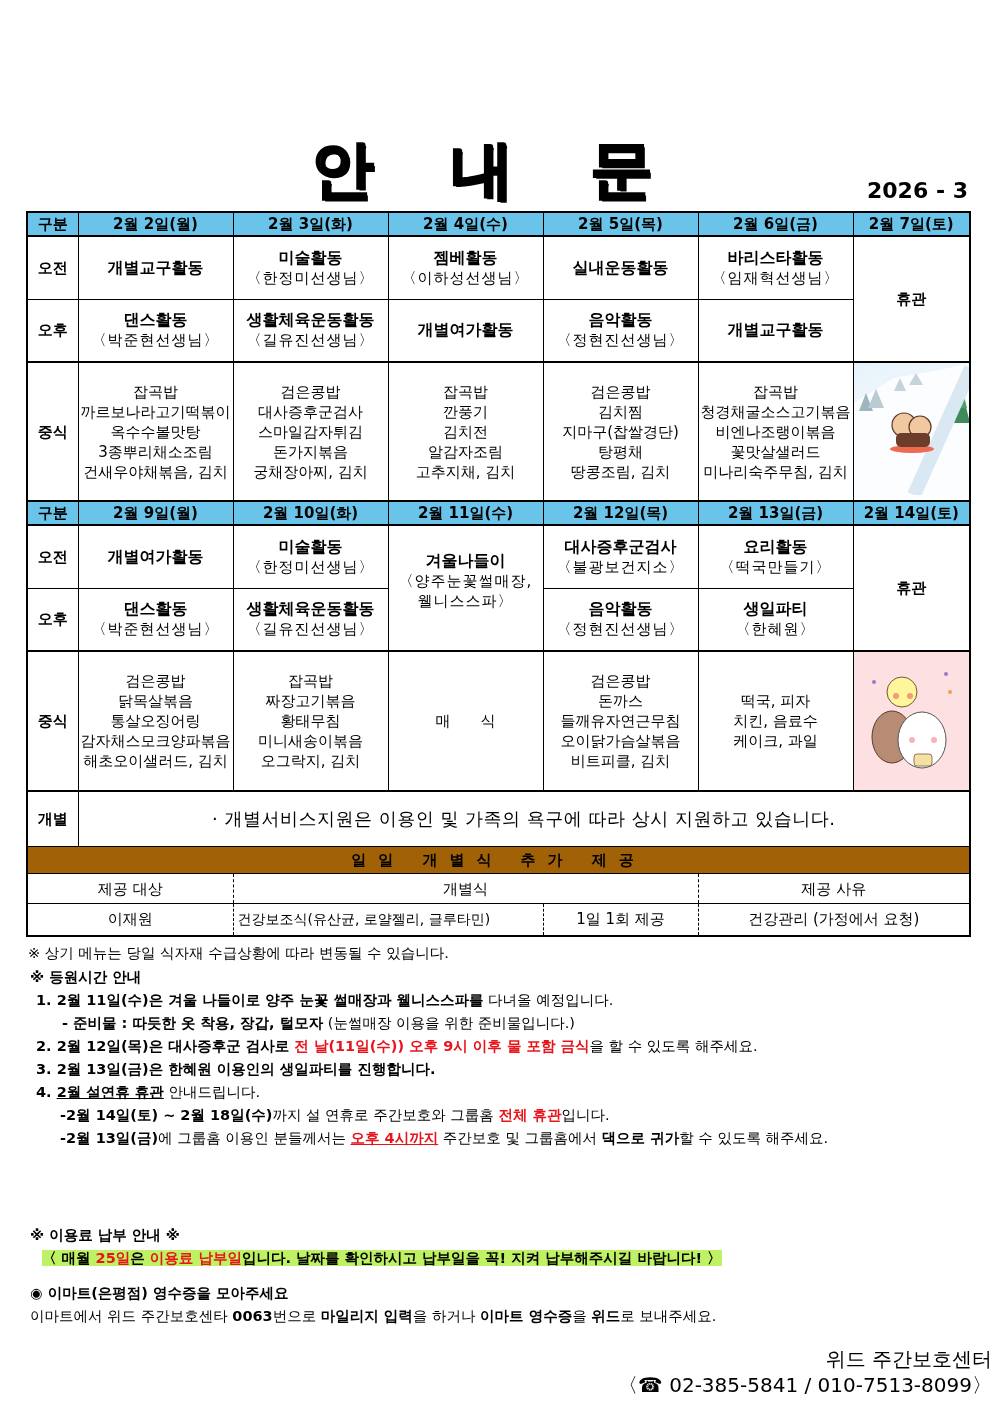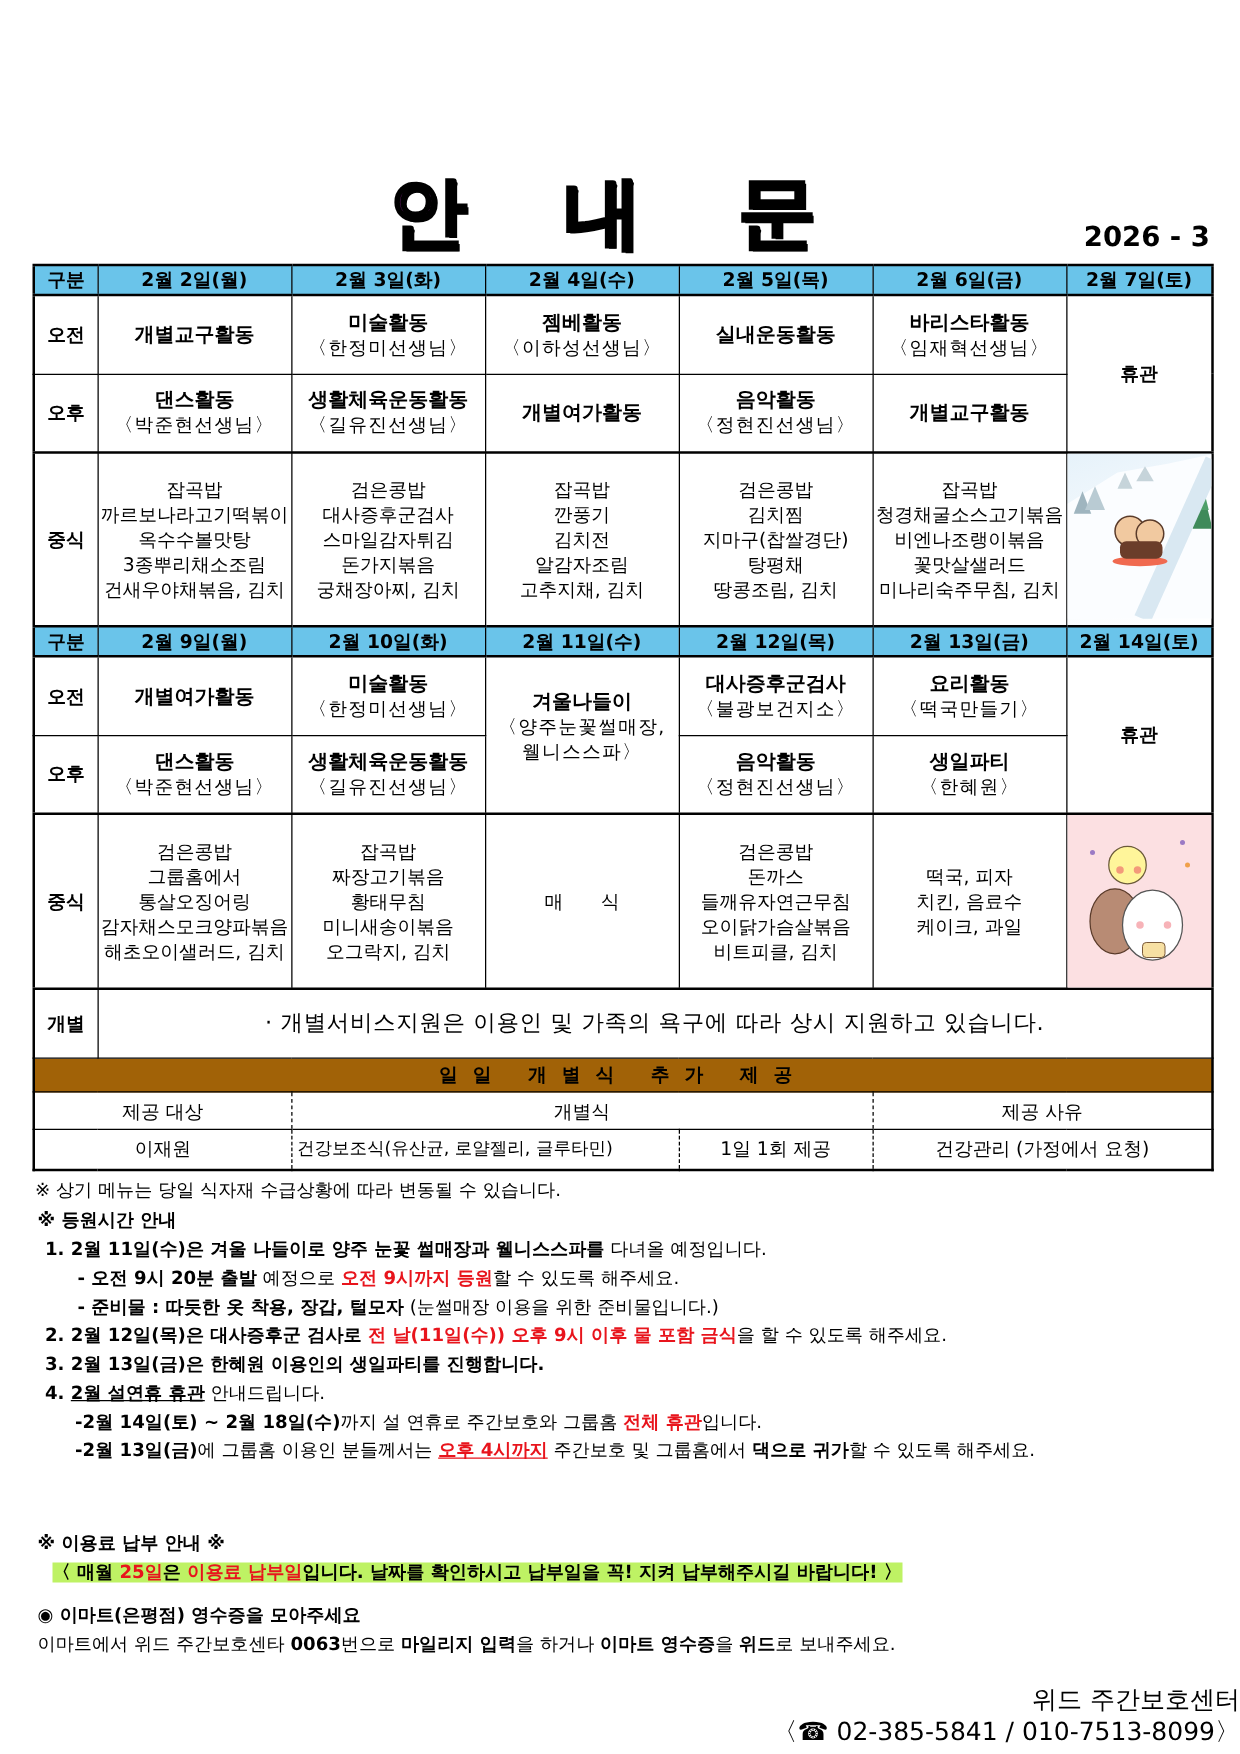--- a/index.html
+++ b/index.html
@@ -203,21 +203,21 @@
         </td>
     <td>
           <div class="act">생일파티</div>
           <div class="sub">〈한혜원〉</div>
         </td>
   </tr>
   <tr style="height:135px;border-top:2.5px solid #000">
     <td class="lbl">중식</td>
     <td class="meal">
           <div>검은콩밥</div>
-          <div>그룹홈에서</div>
+          <div>닭목살볶음</div>
           <div>통살오징어링</div>
           <div>감자채스모크양파볶음</div>
           <div>해초오이샐러드, 김치</div>
         </td>
     <td class="meal">
           <div>잡곡밥</div>
           <div>짜장고기볶음</div>
           <div>황태무침</div>
           <div>미니새송이볶음</div>
           <div>오그락지, 김치</div>
@@ -274,21 +274,20 @@
     <td colspan="2" class="dash">건강관리 (가정에서 요청)</td>
   </tr>
 </tbody>
   </table>
 
 <div class="notes" style="top:942px;left:28px">※ 상기 메뉴는 당일 식자재 수급상황에 따라 변동될 수 있습니다.</div>
 
 <div class="notes" style="top:966px">
   <div class="b">※ 등원시간 안내</div>
   <div style="padding-left:6px"><span class="b">1. 2월 11일(수)은 겨울 나들이로 양주 눈꽃 썰매장과 웰니스스파를</span><span> 다녀올 예정입니다.</span></div>
-  <div style="padding-left:32px"><span class="b">- 오전 9시 20분 출발</span><span> 예정으로 </span><span class="r">오전 9시까지 등원</span><span>할 수 있도록 해주세요.</span></div>
   <div style="padding-left:32px"><span class="b">- 준비물 : 따듯한 옷 착용, 장갑, 털모자</span><span> (눈썰매장 이용을 위한 준비물입니다.)</span></div>
   <div style="padding-left:6px"><span class="b">2. 2월 12일(목)은 대사증후군 검사로 </span><span class="r">전 날(11일(수)) 오후 9시 이후 물 포함 금식</span><span>을 할 수 있도록 해주세요.</span></div>
   <div style="padding-left:6px" class="b">3. 2월 13일(금)은 한혜원 이용인의 생일파티를 진행합니다.</div>
   <div style="padding-left:6px"><span class="b">4. </span><span class="b u">2월 설연휴 휴관</span><span> 안내드립니다.</span></div>
   <div style="padding-left:30px"><span class="b">-2월 14일(토) ~ 2월 18일(수)</span><span>까지 설 연휴로 주간보호와 그룹홈 </span><span class="r">전체 휴관</span><span>입니다.</span></div>
   <div style="padding-left:30px"><span class="b">-2월 13일(금)</span><span>에 그룹홈 이용인 분들께서는 </span><span class="r u">오후 4시까지</span><span> 주간보호 및 그룹홈에서 </span><span class="b">댁으로 귀가</span><span>할 수 있도록 해주세요.</span></div>
 </div>
 
 <div class="notes" style="top:1224px">
   <div class="b">※ 이용료 납부 안내 ※</div>

